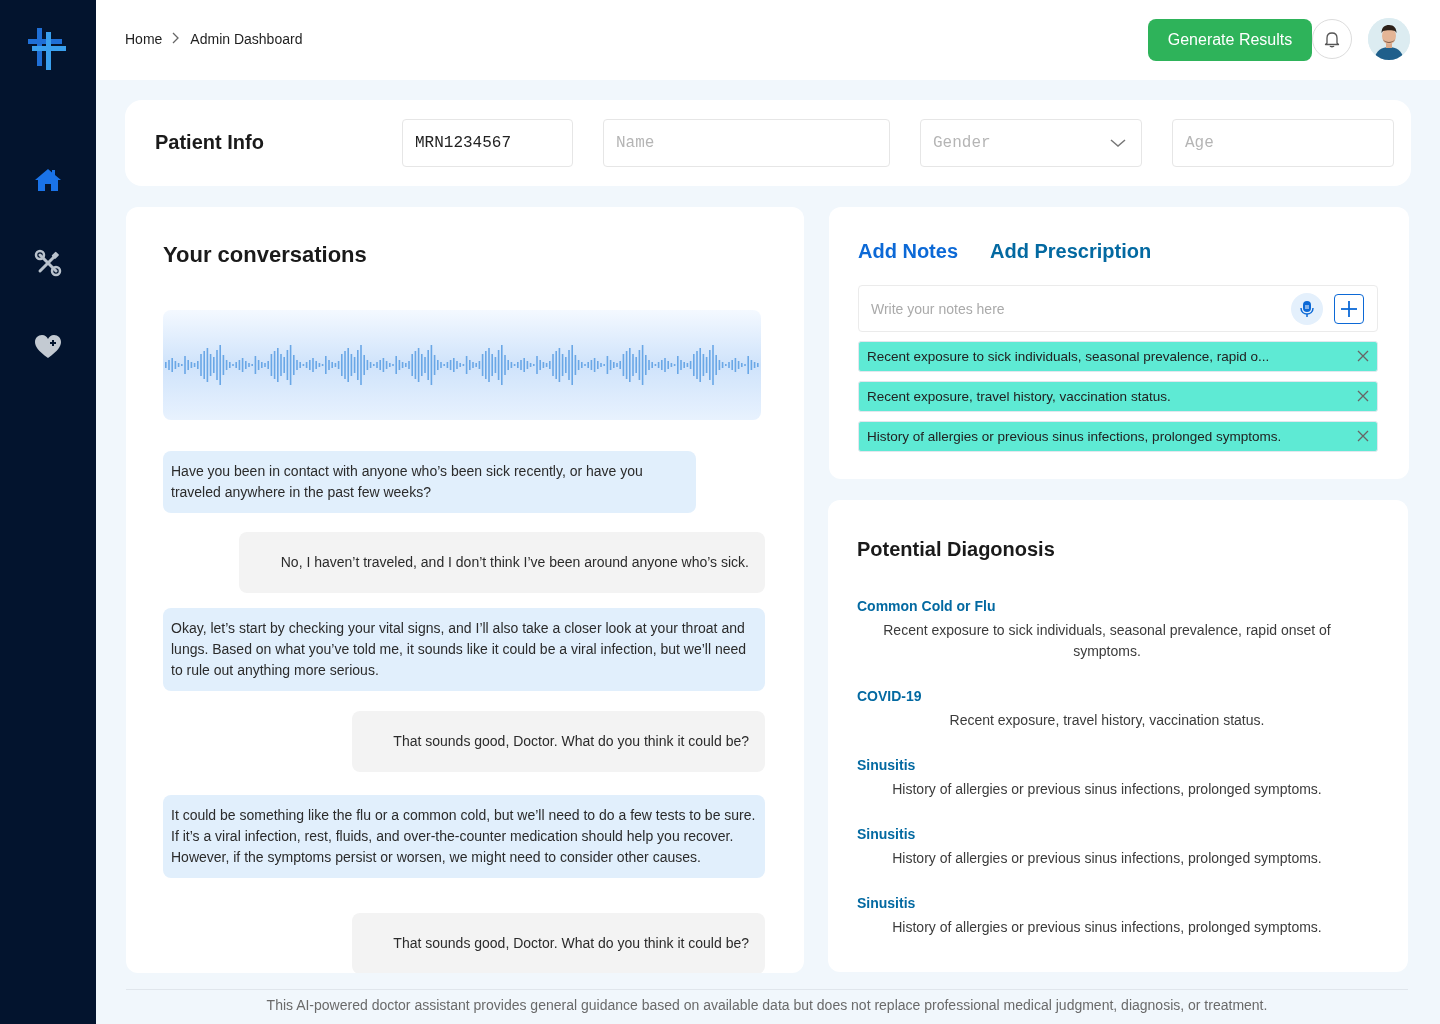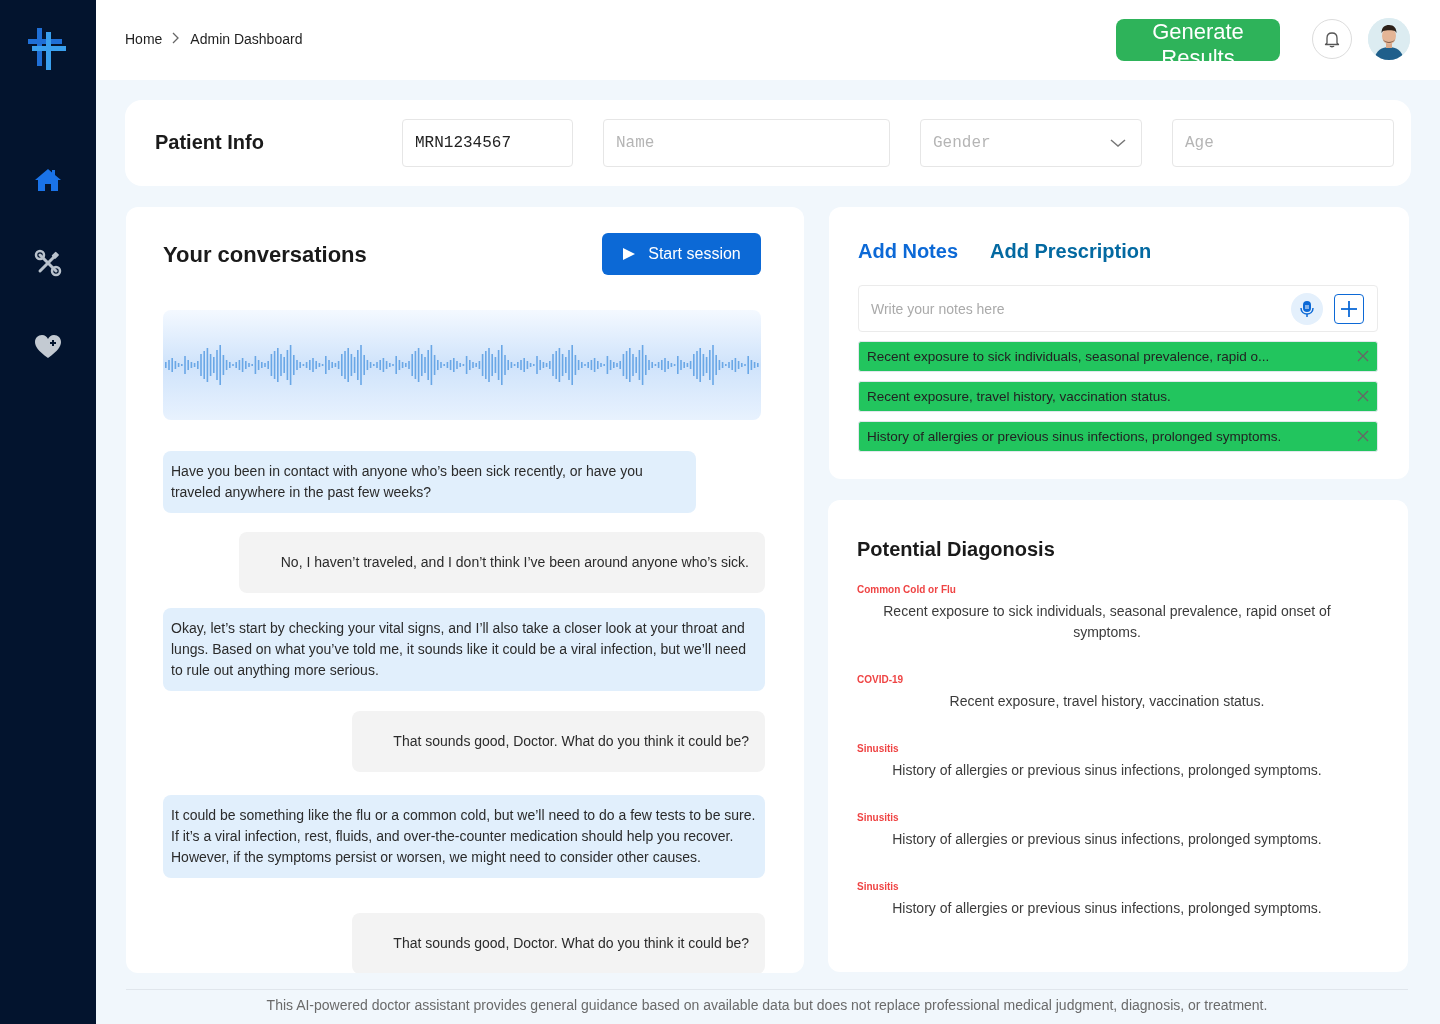--- a/index.html
+++ b/index.html
@@ -8,21 +8,21 @@
 
   
   .sidebar { position: absolute; left: 0; top: 0; width: 96px; height: 1024px; background: #03142e; }
   .logo { position: absolute; left: 26px; top: 26px; width: 40px; height: 44px; }
   .nav-icon { position: absolute; left: 30px; width: 36px; height: 36px; display: flex; align-items: center; justify-content: center; cursor: pointer; }
 
   
   .header { position: absolute; left: 96px; top: 0; width: 1344px; height: 80px; background: #ffffff; }
   .breadcrumb { position: absolute; left: 29px; top: 31px; display: flex; align-items: center; font-size: 14px; color: #1f1f1f; }
   .breadcrumb .sep { margin: 0 10px; color: #777; font-size: 12px; }
-  .btn-generate { position: absolute; left: 1020px; top: 19px; width: 164px; height: 42px; background: #2eb35a; color: #fff; border: none; border-radius: 8px; font-size: 22px; font-family: "Liberation Sans", sans-serif; cursor: pointer; }
+  .btn-generate { position: absolute; left: 1052px; top: 19px; width: 164px; height: 42px; background: #2eb35a; color: #fff; border: none; border-radius: 8px; font-size: 16px; font-family: "Liberation Sans", sans-serif; cursor: pointer; }
   .bell-btn { position: absolute; left: 1216px; top: 19px; width: 40px; height: 40px; border-radius: 50%; border: 1px solid #dcdcdc; background: #fff; display: flex; align-items: center; justify-content: center; cursor: pointer; }
   .avatar { position: absolute; left: 1272px; top: 18px; width: 42px; height: 42px; border-radius: 50%; background: #dfeef3; overflow: hidden; }
 
   
   .card { position: absolute; background: #fff; border-radius: 12px; }
   .patient-card { left: 125px; top: 100px; width: 1286px; height: 86px; border-radius: 17px; }
   .patient-title { position: absolute; left: 30px; top: 31px; font-size: 20px; font-weight: bold; color: #1a1a1a; }
   .pfield { position: absolute; top: 19px; height: 48px; border: 1px solid #e6e6e6; border-radius: 4px; font-size: 16px; padding: 18px 12px; display: flex; align-items: center; background: #fff; font-family: Liberation Mono, monospace; }
   .pfield.value { color: #222; }
   .pfield.ph { color: #b5b5b5; }
@@ -41,28 +41,28 @@
   
   .notes-card { left: 829px; top: 207px; width: 580px; height: 272px; }
   .tab { position: absolute; top: 33px; font-size: 20px; font-weight: bold; cursor: pointer; }
   .tab.active { color: #0c69d6; left: 29px; }
   .tab.inactive { color: #0369a1; left: 161px; }
   .notes-input { position: absolute; left: 29px; top: 78px; width: 520px; height: 47px; border: 1px solid #ebebeb; border-radius: 4px; background: #fff; }
   .notes-input input { position: absolute; left: 0; top: 0; width: 420px; height: 45px; border: none; outline: none; padding: 0 12px; font-size: 14px; color: #333; font-family: "Liberation Sans", sans-serif; background: transparent; }
   .notes-input input::placeholder { color: #aaa; }
   .mic-btn { position: absolute; left: 432px; top: 7px; width: 32px; height: 32px; border-radius: 50%; background: #e4f0fc; display: flex; align-items: center; justify-content: center; cursor: pointer; }
   .add-btn { position: absolute; left: 475px; top: 8px; width: 30px; height: 30px; border: 1.5px solid #0c69d6; border-radius: 4px; display: flex; align-items: center; justify-content: center; cursor: pointer; }
-  .note-chip { position: absolute; left: 29px; width: 520px; height: 31px; background: #22c55e; border: 1px solid #e3e7ee; border-radius: 3px; font-size: 13.5px; color: #222; padding: 0 8px; display: flex; align-items: center; }
+  .note-chip { position: absolute; left: 29px; width: 520px; height: 31px; background: #5eead4; border: 1px solid #e3e7ee; border-radius: 3px; font-size: 13.5px; color: #222; padding: 0 8px; display: flex; align-items: center; }
   .note-chip .x { position: absolute; right: 8px; top: 8px; cursor: pointer; }
 
   
   .diag-card { left: 828px; top: 500px; width: 580px; height: 472px; }
   .diag-title { position: absolute; left: 29px; top: 38px; font-size: 20px; font-weight: bold; color: #1a1a1a; }
   .diag-item { position: absolute; left: 29px; width: 500px; }
-  .diag-name { font-size: 10px; font-weight: bold; color: #ef4444; margin-bottom: 6px; }
+  .diag-name { font-size: 14px; font-weight: bold; color: #0369a1; margin-bottom: 6px; margin-top: 14px; }
   .diag-desc { font-size: 14px; color: #3b3b3b; line-height: 21px; text-align: center; }
 
   
   .footer-line { position: absolute; left: 126px; top: 989px; width: 1282px; height: 1px; background: #e0e6ec; }
   .disclaimer { position: absolute; left: 126px; top: 997px; width: 1282px; text-align: center; font-size: 14px; color: #6a6a6a; }
 </style>
 </head>
 <body>
 
 <div class="sidebar">
@@ -137,26 +137,20 @@
       <svg width="18" height="12" viewBox="0 0 18 12">
           <path d="M2 3 L9 9 L16 3" fill="none" stroke="#777" stroke-width="1.5"></path>
         </svg>
     </span>
   </div>
   <div class="pfield ph" style="left:1047px; width:222px;">Age</div>
 </div>
 
 <div class="card conv-card">
   <div class="conv-title">Your conversations</div>
-  <button class="btn-start">
-    <svg width="14" height="14" viewBox="0 0 14 14">
-        <path d="M1 1 L13 7 L1 13 Z" fill="#fff"></path>
-      </svg>
-    <span>Start session</span>
-  </button>
   <div class="waveform">
     <svg id="wave-svg" width="598" height="110" viewBox="0 0 598 110">
         <rect x="2" y="52" width="1.6" height="6" fill="#6aa7e6"></rect>
         <rect x="5.2" y="50" width="1.6" height="10" fill="#6aa7e6"></rect>
         <rect x="8.4" y="48" width="1.6" height="14" fill="#6aa7e6"></rect>
         <rect x="11.600000000000001" y="51" width="1.6" height="8" fill="#6aa7e6"></rect>
         <rect x="14.8" y="53" width="1.6" height="4" fill="#6aa7e6"></rect>
         <rect x="18" y="54" width="1.6" height="2" fill="#6aa7e6"></rect>
         <rect x="21.2" y="46" width="1.6" height="18" fill="#6aa7e6"></rect>
         <rect x="24.4" y="50" width="1.6" height="10" fill="#6aa7e6"></rect>

